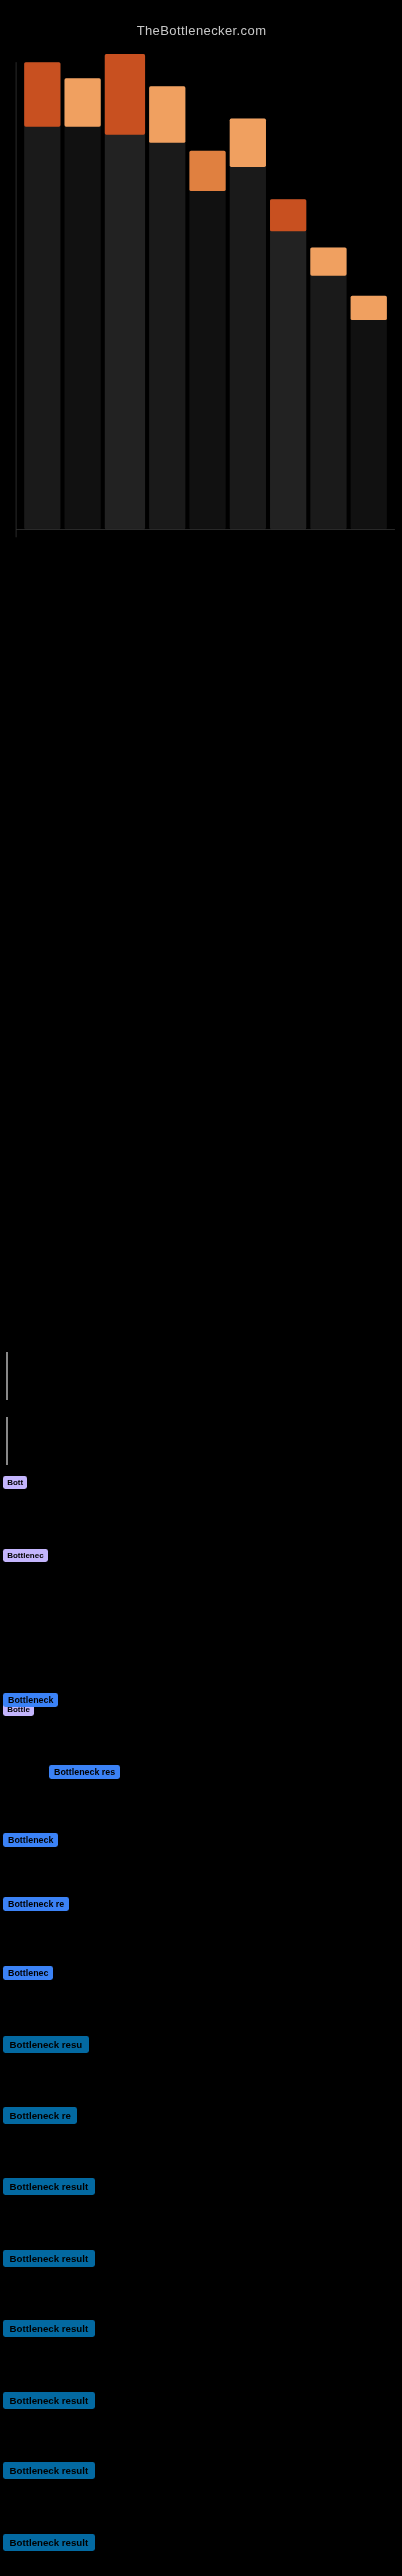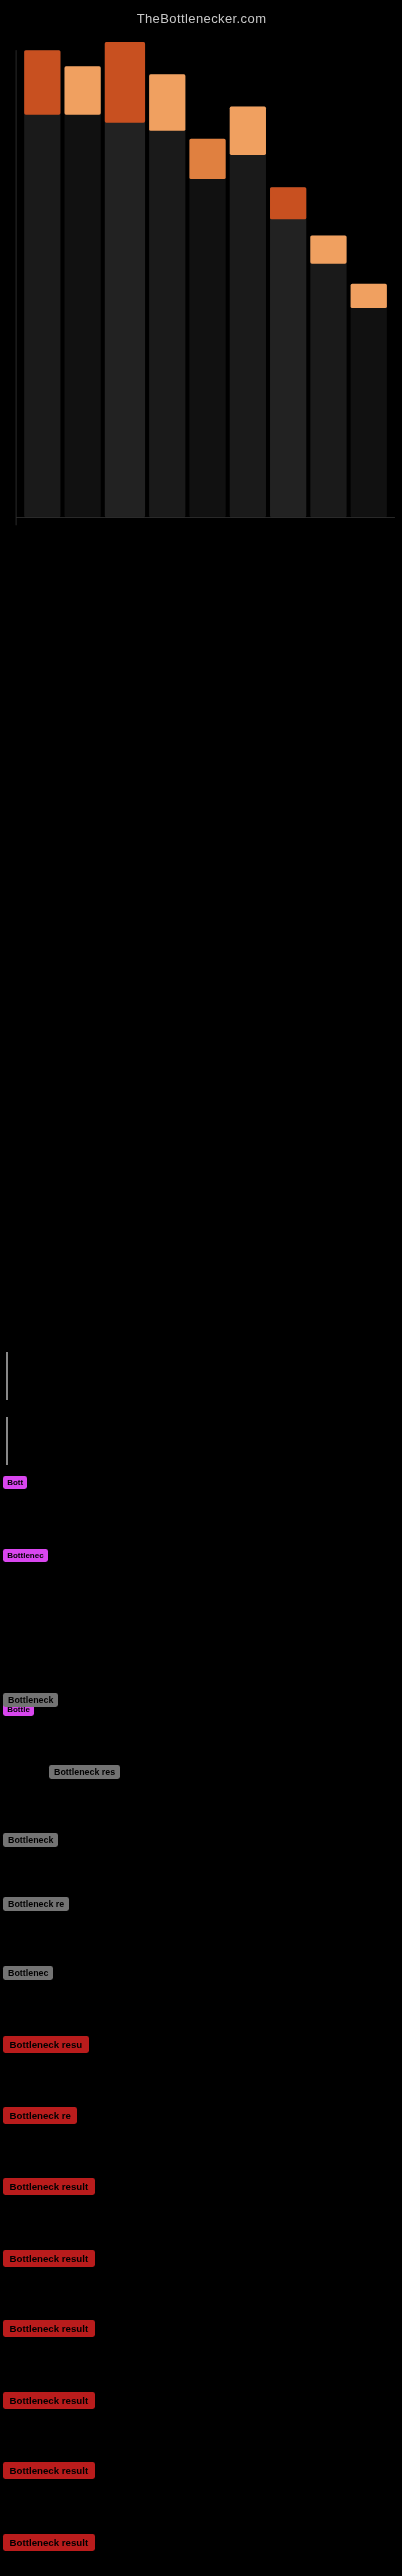--- a/index.html
+++ b/index.html
@@ -13,60 +13,60 @@
       width: 403px;
       min-height: 2576px;
       font-family: Arial, sans-serif;
       position: relative;
     }
 
     .site-title {
       color: #c8c8c8;
       font-size: 13px;
       text-align: center;
-      padding-top: 11px;
+      padding-top: 23px;
       letter-spacing: 0.4px;
     }
 
     .chart-area {
       width: 100%;
       height: 564px;
       background-color: #000000;
       position: relative;
     }
 
     .chart-svg {
       width: 100%;
       height: 564px;
     }
 
     .result-badge {
-      background-color: #b91c1c;
+      background-color: #0369a1;
       color: #000000;
       font-size: 9.7px;
       font-weight: bold;
       padding: 3.2px 6.4px;
       border-radius: 2.4px;
       white-space: nowrap;
       display: inline-block;
     }
 
     .result-badge-small {
-      background-color: #737373;
+      background-color: #3b82f6;
       color: #000000;
       font-size: 8.9px;
       font-weight: bold;
       padding: 2.4px 4.8px;
       border-radius: 2.4px;
       white-space: nowrap;
       display: inline-block;
     }
 
     .result-badge-tiny {
-      background-color: #d946ef;
+      background-color: #c4b5fd;
       color: #000000;
       font-size: 8px;
       font-weight: bold;
       padding: 1.6px 4px;
       border-radius: 2.4px;
       white-space: nowrap;
       display: inline-block;
     }
 
     .vertical-line {

